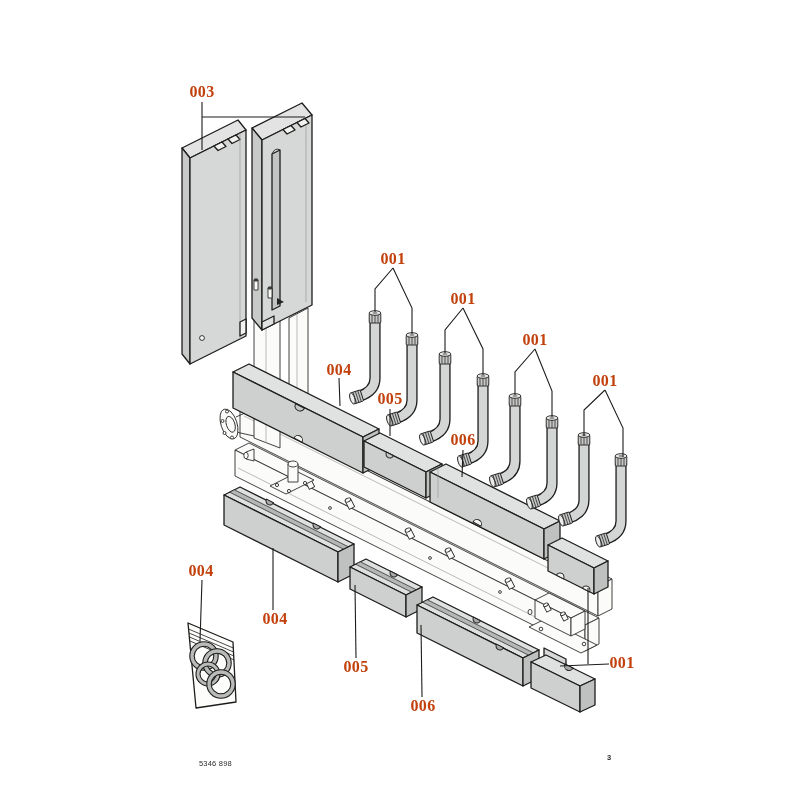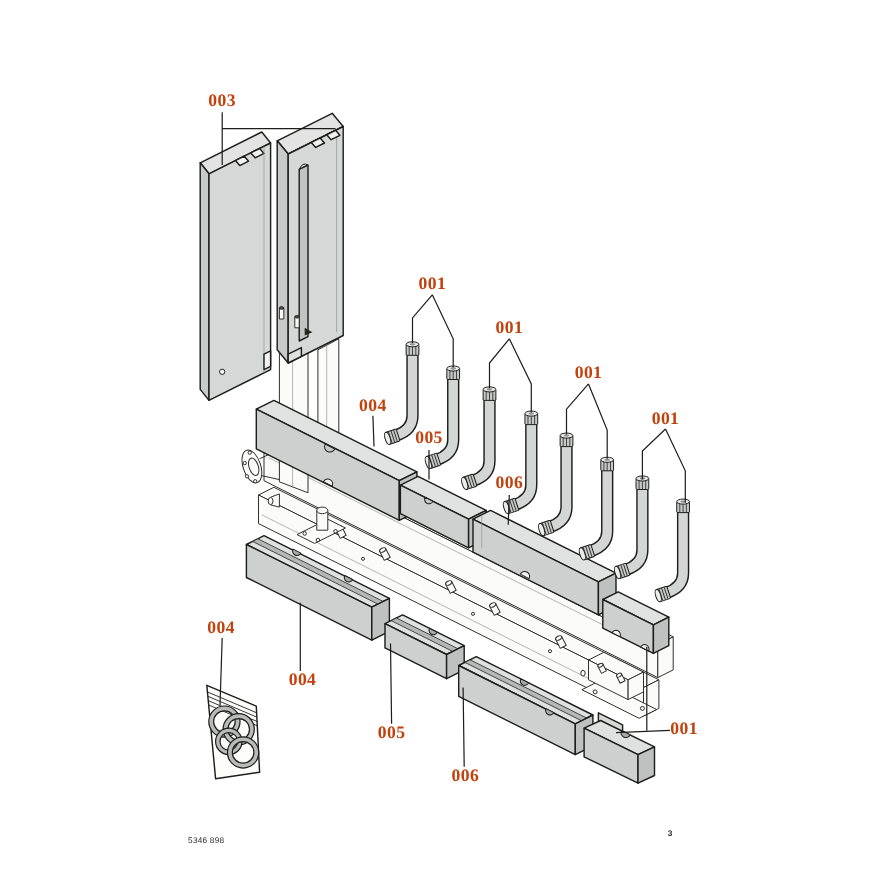--- a/index.html
+++ b/index.html
@@ -406,16 +406,16 @@
 <div class="callout" style="left:605px;top:381px">001</div>
 <div class="callout" style="left:339px;top:370px">004</div>
 <div class="callout" style="left:390px;top:399px">005</div>
 <div class="callout" style="left:463px;top:440px">006</div>
 <div class="callout" style="left:201px;top:571px">004</div>
 <div class="callout" style="left:275px;top:619px">004</div>
 <div class="callout" style="left:356px;top:667px">005</div>
 <div class="callout" style="left:423px;top:706px">006</div>
 <div class="callout" style="left:622px;top:663px">001</div>
 
-<div class="footer-code" style="left:171px;top:759px">5346 898</div>
+<div class="footer-code" style="left:199px;top:759px">5346 898</div>
 <div class="page-num" style="left:607px;top:753px">3</div>
 
 </div>
 
 </body></html>

